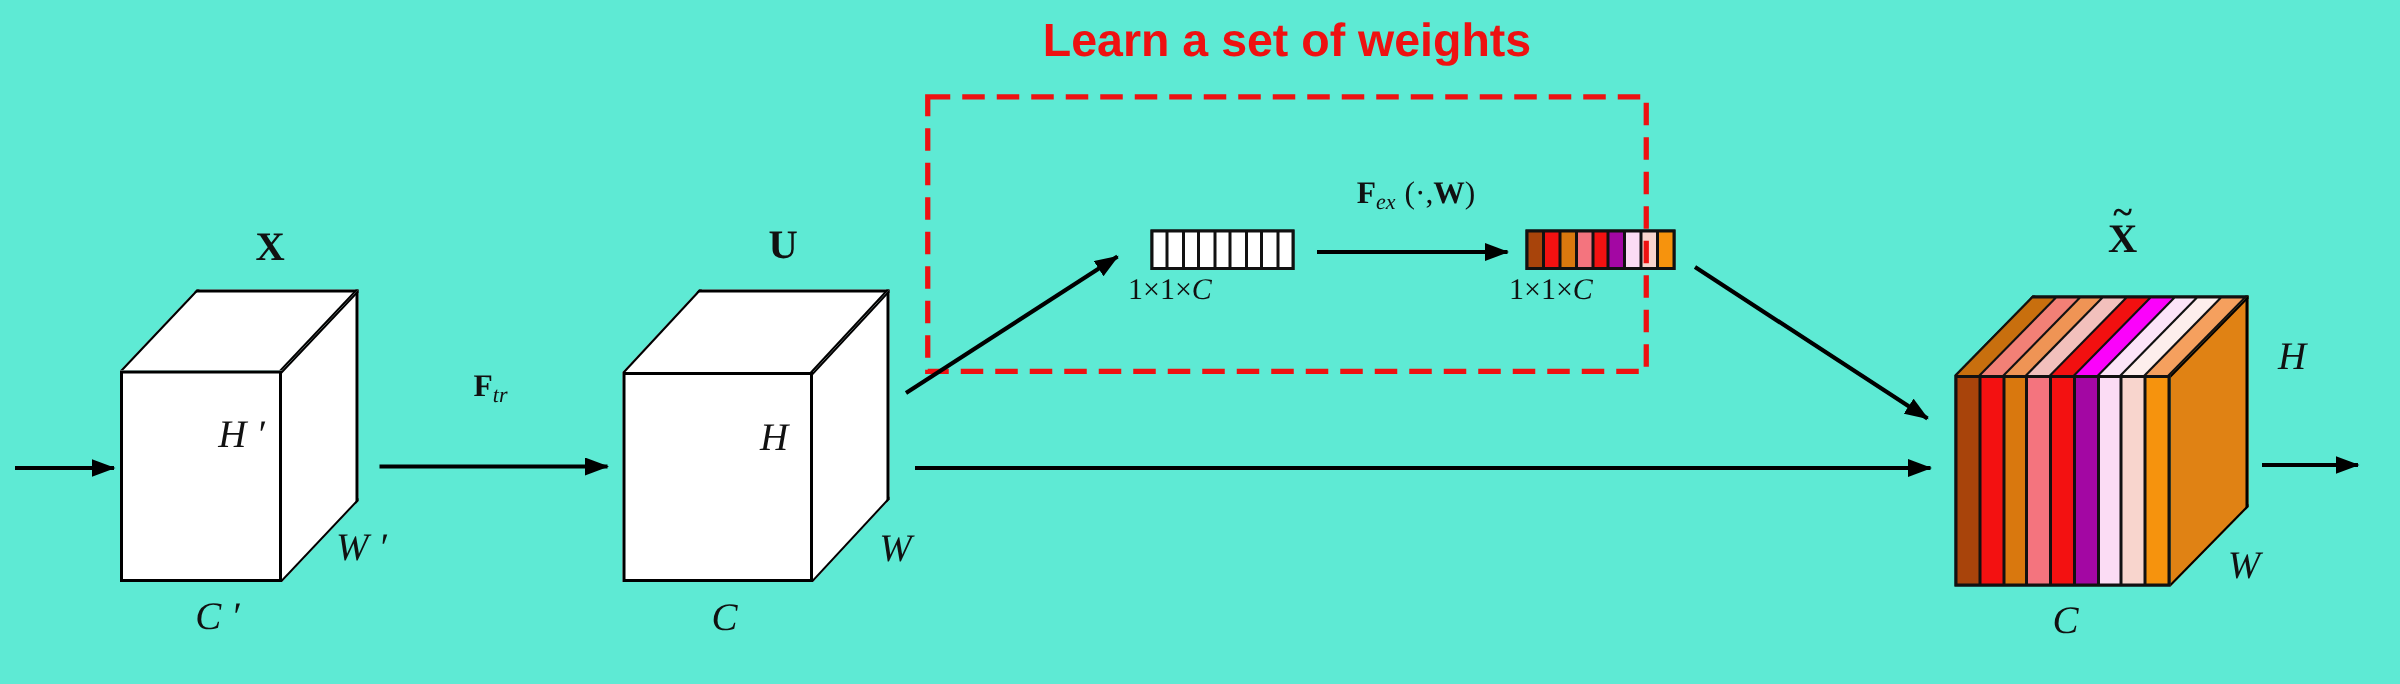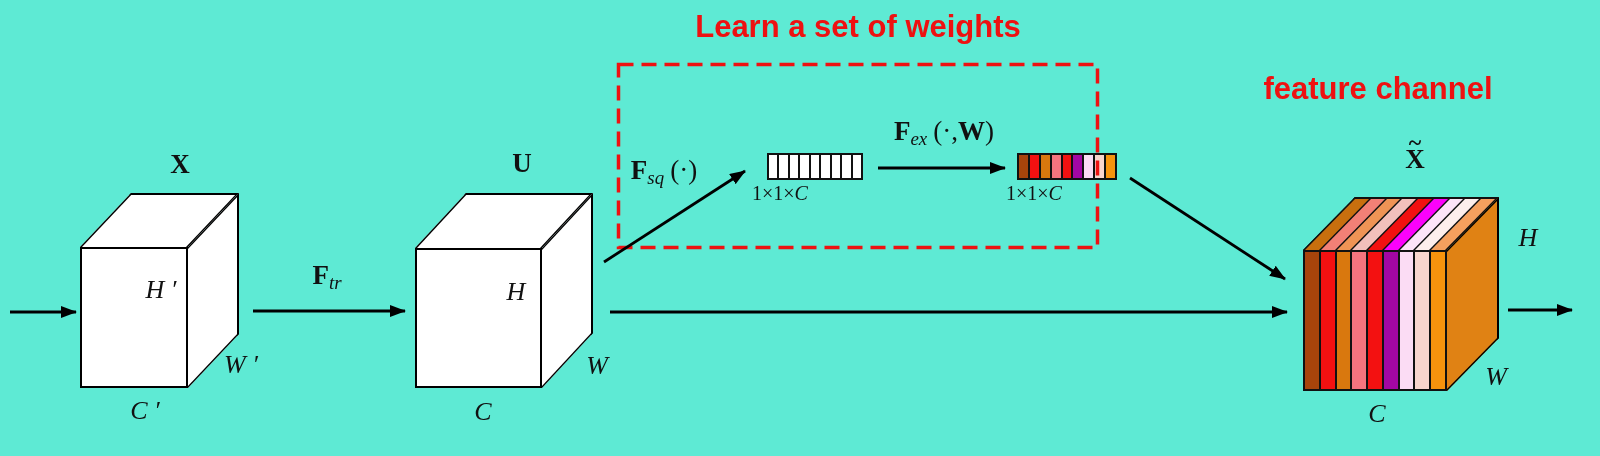--- a/index.html
+++ b/index.html
@@ -10,21 +10,21 @@
   }
   .canvas * { box-sizing:border-box; }
 
   
   .lbl { position:absolute; width:90px; margin-left:-45px; text-align:center;
          font-size:26px; font-style:italic; line-height:1.05; white-space:nowrap; }
   .name-lbl { font-style:normal; font-weight:bold; font-size:27px; }
 
   
   .op { position:absolute; width:220px; margin-left:-110px; text-align:center;
-        font-size:27px; white-space:nowrap; }
+        font-size:21px; white-space:nowrap; }
   .op .mf  { font-weight:bold; }
   .op .sub { font-style:italic; font-size:0.70em; vertical-align:-0.28em; letter-spacing:0; }
   .op .args{ margin-left:6px; }
   .op .argw{ font-weight:bold; }
 
   
   .title { position:absolute; font-family:"Liberation Sans", sans-serif;
            font-weight:bold; color:var(--accent); text-align:center;
            font-size:31px; line-height:33px; }
 
@@ -51,46 +51,42 @@
 
   svg.overlay { position:absolute; left:0; top:0; }
 </style>
 </head>
 <body>
 
 <div class="canvas">
 
   <div class="title" style="left:618px; top:10px; width:480px;">Learn a set of weights</div>
   <div class="title" style="left:1158px; top:72px; width:440px;">
-    <div>feature channel</div>
   </div>
 
   <div class="face face-top" style="left:80px; top:193px; width:108px; height:54px; transform:skewX(-43.4deg);"></div>
   <div class="face face-side" style="left:188px; top:247px; width:51px; height:141px; transform:skewY(-46.65deg);"></div>
   <div class="face" style="left:80px; top:247px; width:108px; height:141px;"></div>
   <div class="lbl name-lbl" style="left:180px; top:150px;">X</div>
   <div class="lbl" style="left:161px; top:276px;">H ′</div>
   <div class="lbl" style="left:241px; top:351px;">W ′</div>
   <div class="lbl" style="left:145px; top:397px;">C ′</div>
 
-  <div class="op" style="left:327px; top:260px;">
+  <div class="op" style="left:327px; top:245px;">
     <span class="mf">F</span><span class="sub">tr</span>
   </div>
 
   <div class="face face-top" style="left:415px; top:193px; width:127px; height:55px; transform:skewX(-42.85deg);"></div>
   <div class="face face-side" style="left:542px; top:248px; width:51px; height:140px; transform:skewY(-47.15deg);"></div>
   <div class="face" style="left:415px; top:248px; width:127px; height:140px;"></div>
   <div class="lbl name-lbl" style="left:522px; top:149px;">U</div>
   <div class="lbl" style="left:516px; top:278px;">H</div>
   <div class="lbl" style="left:597px; top:352px;">W</div>
   <div class="lbl" style="left:483px; top:398px;">C</div>
 
-  <div class="op" style="left:664px; top:155px;">
-    <span class="mf">F</span><span class="sub">sq</span><span class="args">(·)</span>
-  </div>
 
   <div id="squeeze-cells" class="striped bar" style="left:767px; top:153px; width:96px;">
       <div class="cell" style="background: rgb(255, 255, 255);"></div>
       <div class="cell" style="background: rgb(255, 255, 255);"></div>
       <div class="cell" style="background: rgb(255, 255, 255);"></div>
       <div class="cell" style="background: rgb(255, 255, 255);"></div>
       <div class="cell" style="background: rgb(255, 255, 255);"></div>
       <div class="cell" style="background: rgb(255, 255, 255);"></div>
       <div class="cell" style="background: rgb(255, 255, 255);"></div>
       <div class="cell" style="background: rgb(255, 255, 255);"></div>

